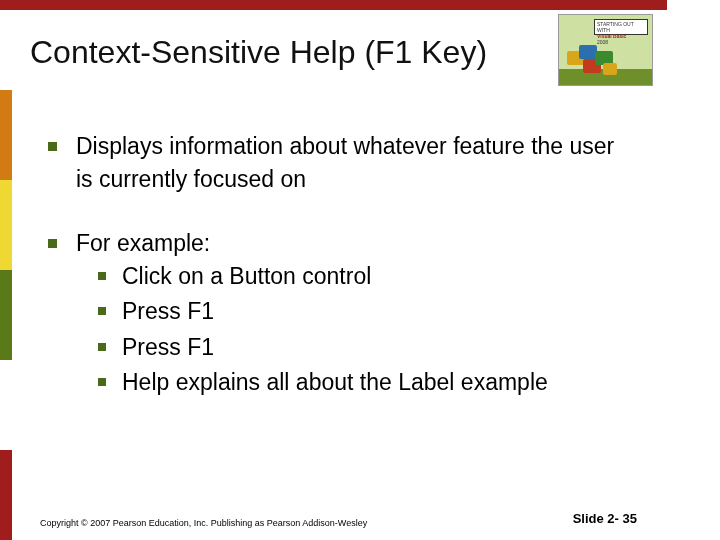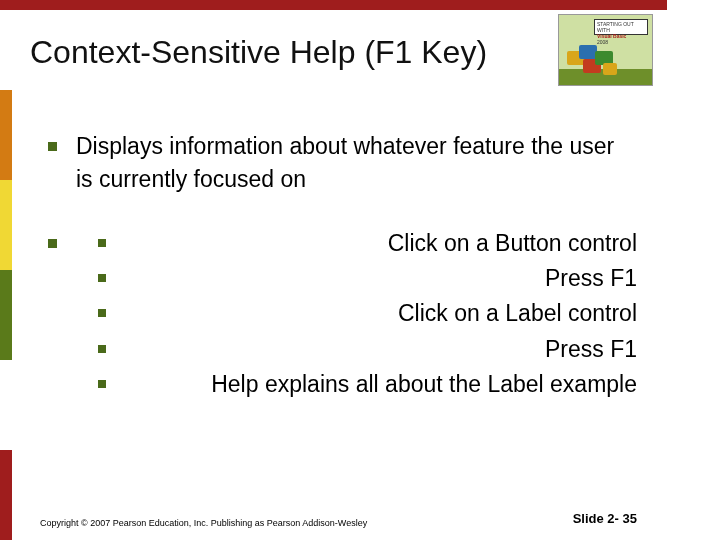--- a/index.html
+++ b/index.html
@@ -122,21 +122,20 @@
   }
   ul.lvl2 {
     list-style: none;
     margin: 0;
     padding: 0;
   }
   ul.lvl2 > li {
     position: relative;
     padding-left: 46px;
     margin-bottom: 2px;
-    text-align: right;
   }
   ul.lvl2 > li::before {
     content: "";
     position: absolute;
     left: 22px;
     top: 12px;
     width: 8px;
     height: 8px;
     background: #4a6a1a;
   }
@@ -187,24 +186,24 @@
   </div>
 
   <div class="title">Context-Sensitive Help (F1 Key)</div>
 
   <div class="body">
     <ul class="lvl1">
       <li>
         <span>Displays information about whatever feature the user is currently focused on</span>
       </li>
       <li>
+        <span>For example:</span>
         <ul class="lvl2">
           <li><span>Click on a Button control</span></li>
           <li><span>Press F1</span></li>
-          <li><span>Click on a Label control</span></li>
           <li><span>Press F1</span></li>
           <li><span>Help explains all about the Label example</span></li>
         </ul>
       </li>
     </ul>
   </div>
 
   <div class="footer-left">Copyright © 2007 Pearson Education, Inc. Publishing as Pearson Addison-Wesley</div>
   <div class="footer-right">Slide 2- 35</div>
 

